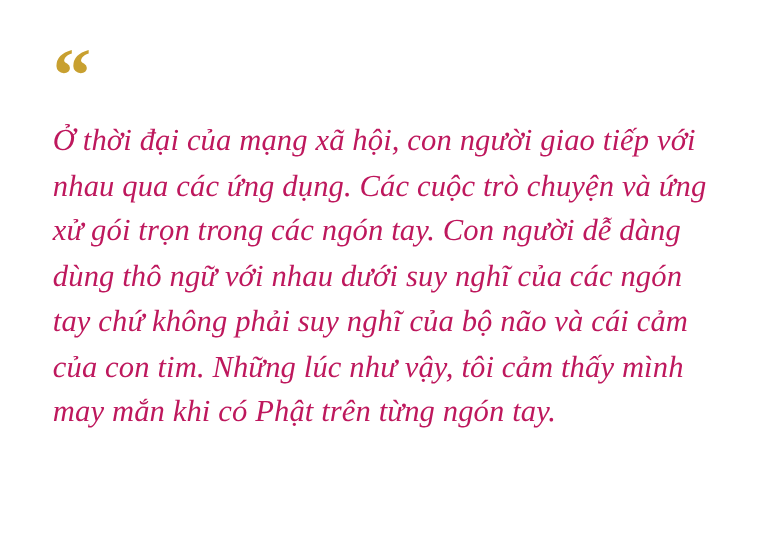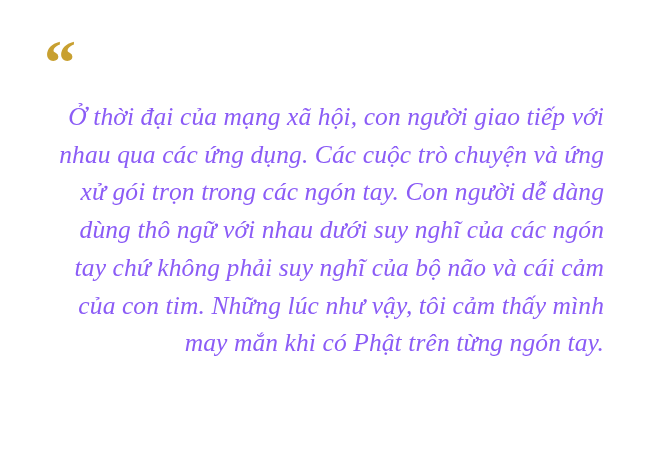--- a/index.html
+++ b/index.html
@@ -26,29 +26,29 @@
     font-family: "Liberation Serif", serif;
     font-size: 64px;
     font-weight: 700;
     line-height: 0.9;
     letter-spacing: -2px;
     height: 58px;
     margin: 0 0 6px 4px;
     user-select: none;
   }
   .quote-body {
-    color: #8b5cf6;
+    color: #be185d;
     font-family: "Liberation Serif", serif;
     font-style: italic;
     font-size: 25.5px;
     line-height: 1.48;
     letter-spacing: 0.1px;
     margin: 0 0 0 4px;
     max-width: 560px;
-    text-align: right;
+    text-align: left;
     white-space: pre-wrap;
   }
 </style>
 </head>
 <body>
 
 <div class="pullquote">
   <div class="quote-mark">“</div>
   <p class="quote-body">Ở thời đại của mạng xã hội, con người giao tiếp với nhau qua các ứng dụng. Các cuộc trò chuyện và ứng xử gói trọn trong các ngón tay. Con người dễ dàng dùng thô ngữ với nhau dưới suy nghĩ của các ngón tay chứ không phải suy nghĩ của bộ não và cái cảm của con tim. Những lúc như vậy, tôi cảm thấy mình may mắn khi có Phật trên từng ngón tay.</p>
 </div>

